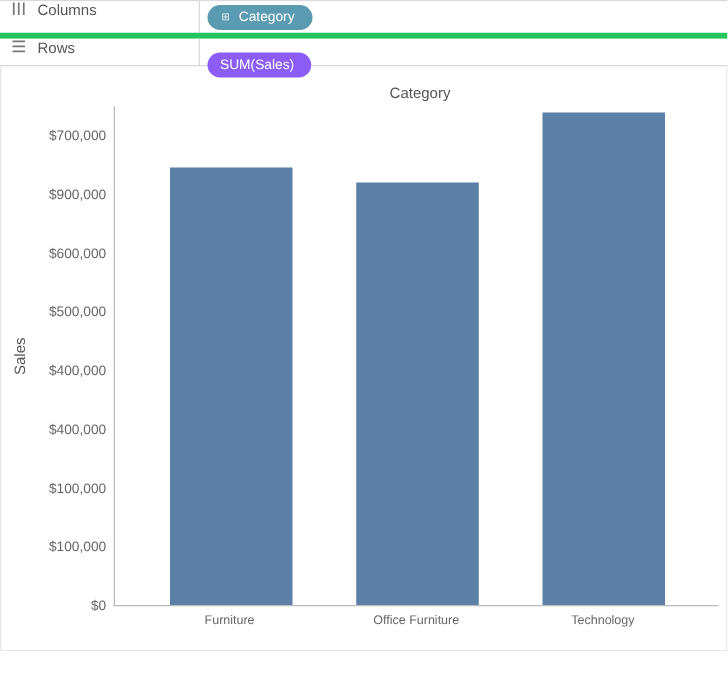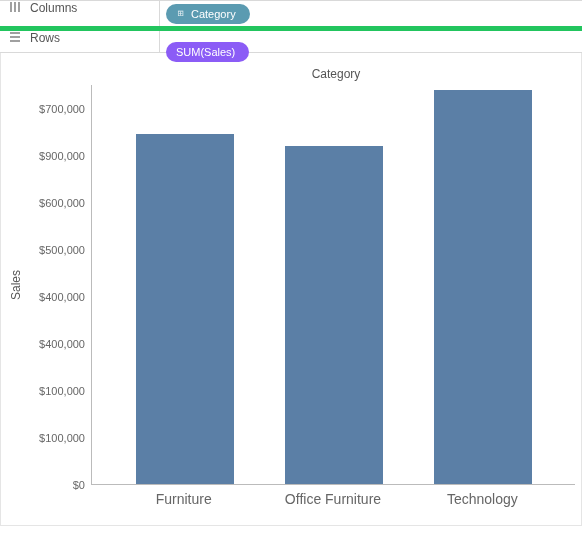--- a/index.html
+++ b/index.html
@@ -116,21 +116,21 @@
   }
   .xaxis {
     display: flex;
     margin-left: 84px;
     justify-content: space-around;
     padding: 6px 18px 12px 18px;
   }
   .xtick {
     width: 98px;
     text-align: center;
-    font-size: 14px;
+    font-size: 10px;
     color: #666;
   }
 </style>
 </head>
 <body>
 
 <div class="shelf-area">
   <div class="shelf-row">
     <div class="shelf-label">
       <span class="icon-cols">

